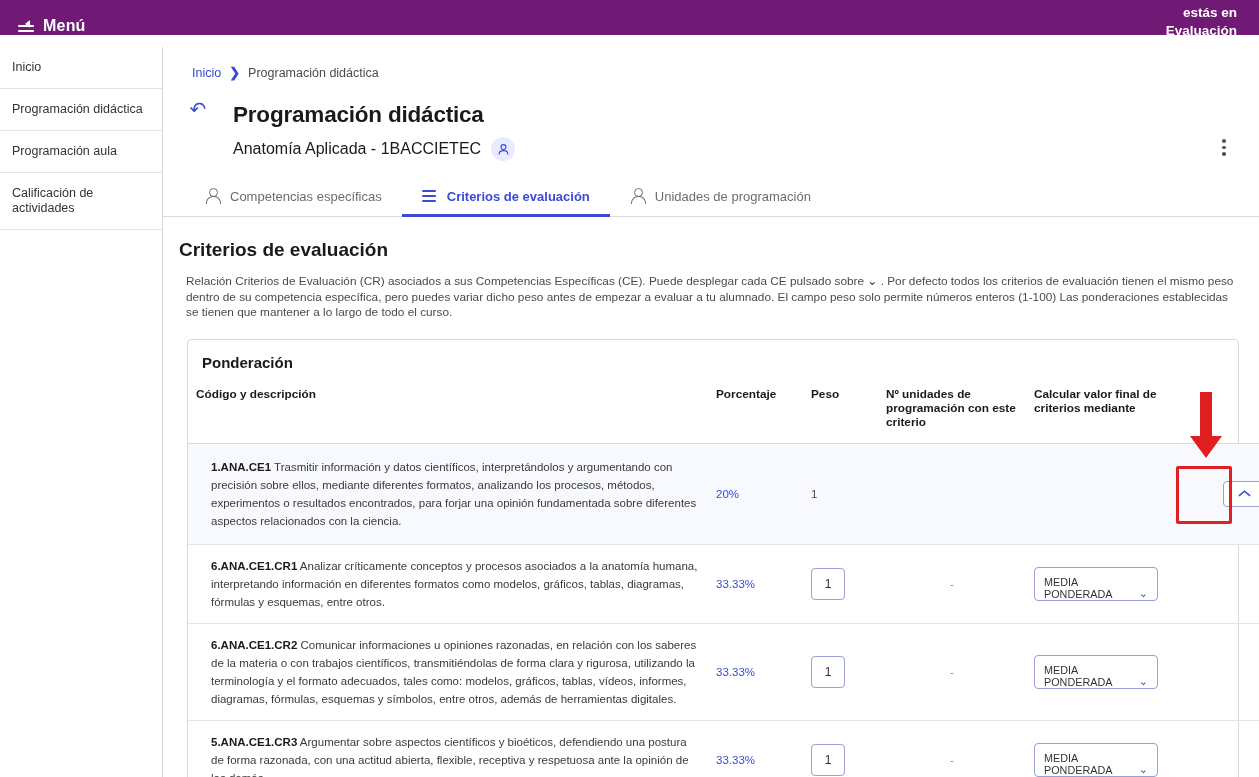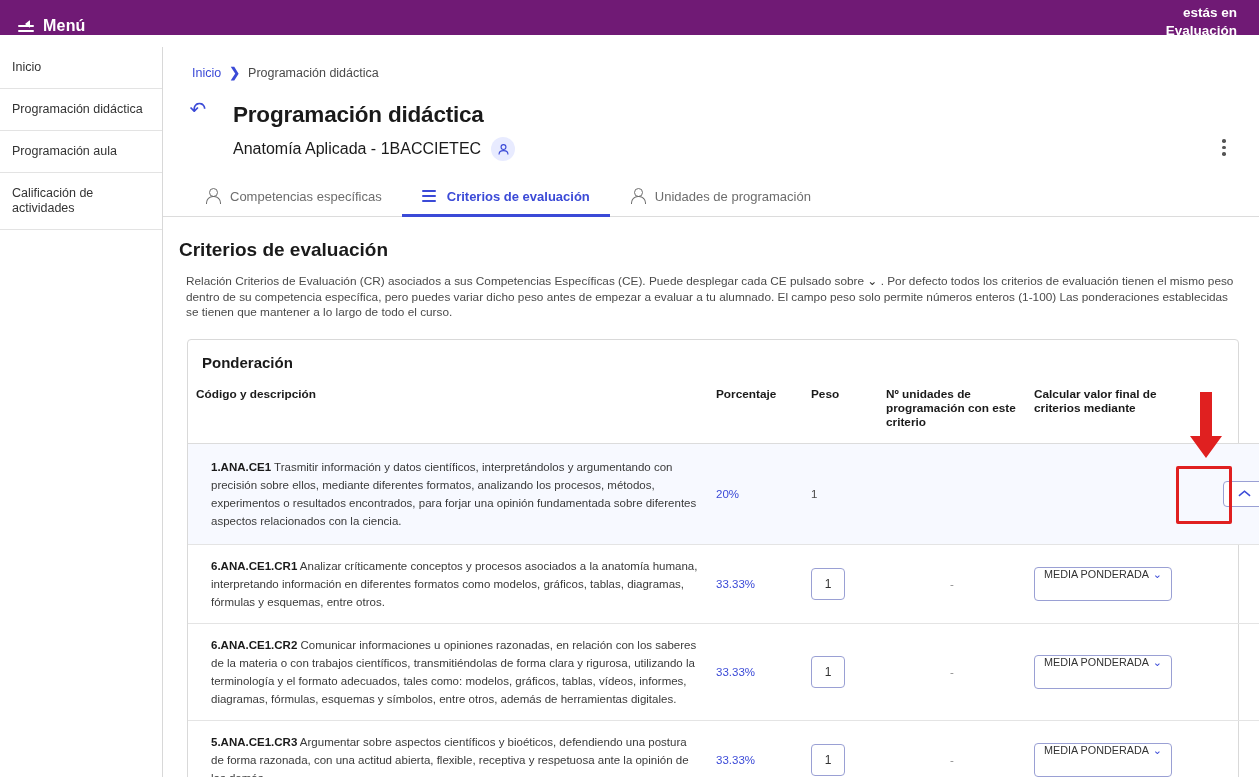--- a/index.html
+++ b/index.html
@@ -173,22 +173,22 @@
   tr.ce-row td { padding-top: 14px; padding-bottom: 14px; }
   tr.ce-row td.c-pct, tr.ce-row td.c-peso { color: #3b4ad7; }
   tr.ce-row td.c-peso { color: #4a4a4a; }
 
   .peso-input {
     width: 34px; height: 32px; border: 1px solid #9aa0d4; border-radius: 4px;
     background: #fff; font-size: 12px; color: #333; text-align: center;
     font-family: "Liberation Sans", sans-serif;
   }
   .calc-select {
-    width: 138px; height: 34px; border: 1px solid #9aa0d4; border-radius: 4px;
-    background: #fff; display: flex; align-items: flex-start; justify-content: space-between;
+    width: 124px; height: 34px; border: 1px solid #9aa0d4; border-radius: 4px;
+    background: #fff; display: flex; align-items: flex-end; justify-content: space-between;
     padding: 0 9px; font-size: 10.8px; color: #333; cursor: pointer;
   }
   .calc-select .chev-d { color: #3b4ad7; font-size: 11px; }
 
   .collapse-btn {
     width: 42px; height: 26px; border: 1px solid #9aa0d4; border-radius: 4px;
     background: #fff; display: flex; align-items: center; justify-content: center;
     color: #3b4ad7; font-size: 12px; cursor: pointer; margin-left: 4px;
   }
 

